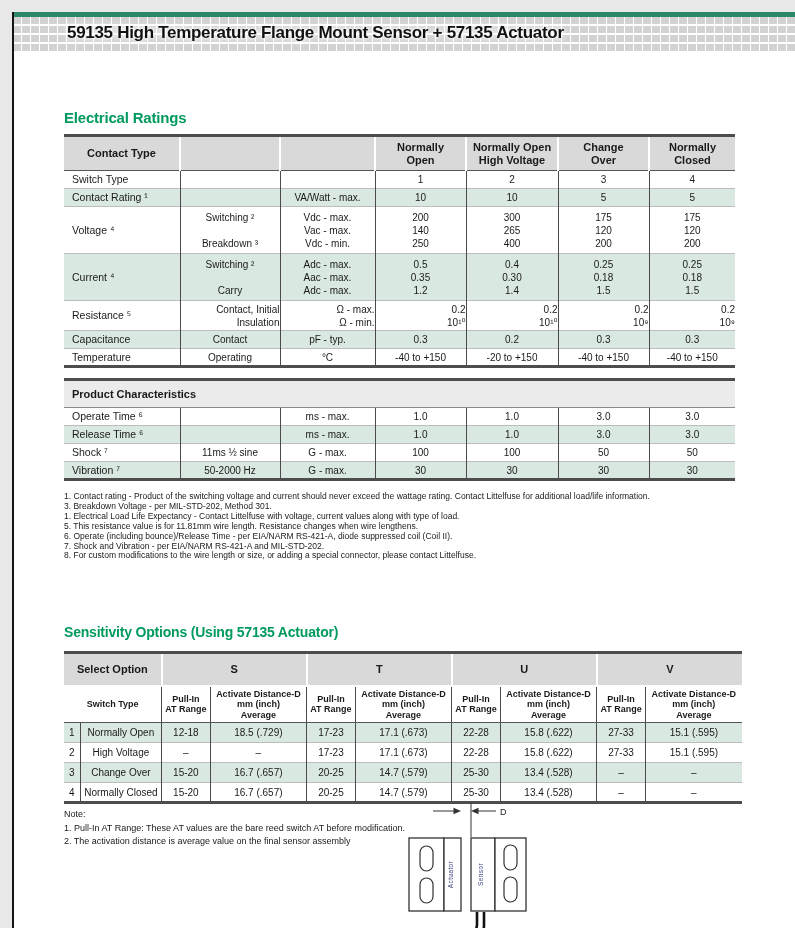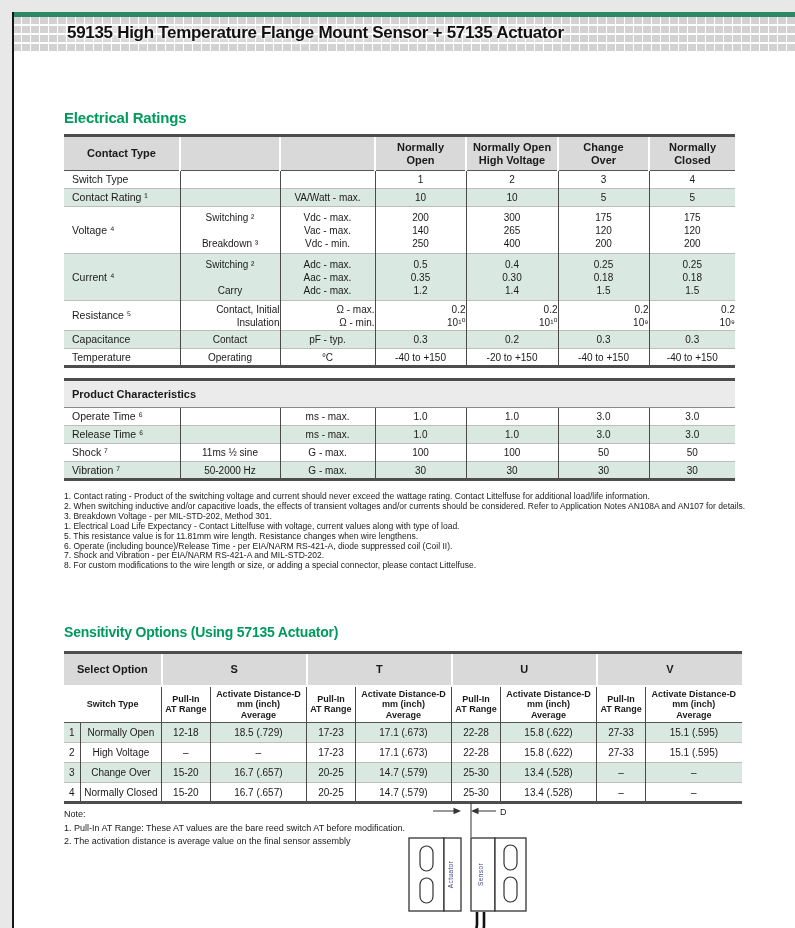--- a/index.html
+++ b/index.html
@@ -282,21 +282,20 @@
       <td>30</td>
       <td>30</td>
       <td>30</td>
       <td>30</td>
     </tr>
   </tbody>
     </table>
 
   <div class="notes" id="notes-main">
     <div>1. Contact rating - Product of the switching voltage and current should never exceed the wattage rating. Contact Littelfuse for additional load/life information.</div>
-    <div>2. When switching inductive and/or capacitive loads, the effects of transient voltages and/or currents should be considered. Refer to Application Notes AN108A and AN107 for details.</div>
     <div>3. Breakdown Voltage - per MIL-STD-202, Method 301.</div>
     <div>1. Electrical Load Life Expectancy - Contact Littelfuse with voltage, current values along with type of load.</div>
     <div>5. This resistance value is for 11.81mm wire length. Resistance changes when wire lengthens.</div>
     <div>6. Operate (including bounce)/Release Time - per EIA/NARM RS-421-A, diode suppressed coil (Coil II).</div>
     <div>7. Shock and Vibration - per EIA/NARM RS-421-A and MIL-STD-202.</div>
     <div>8. For custom modifications to the wire length or size, or adding a special connector, please contact Littelfuse.</div>
   </div>
 
   <div class="section-heading" id="h-sensitivity">Sensitivity Options (Using 57135 Actuator)</div>
 

